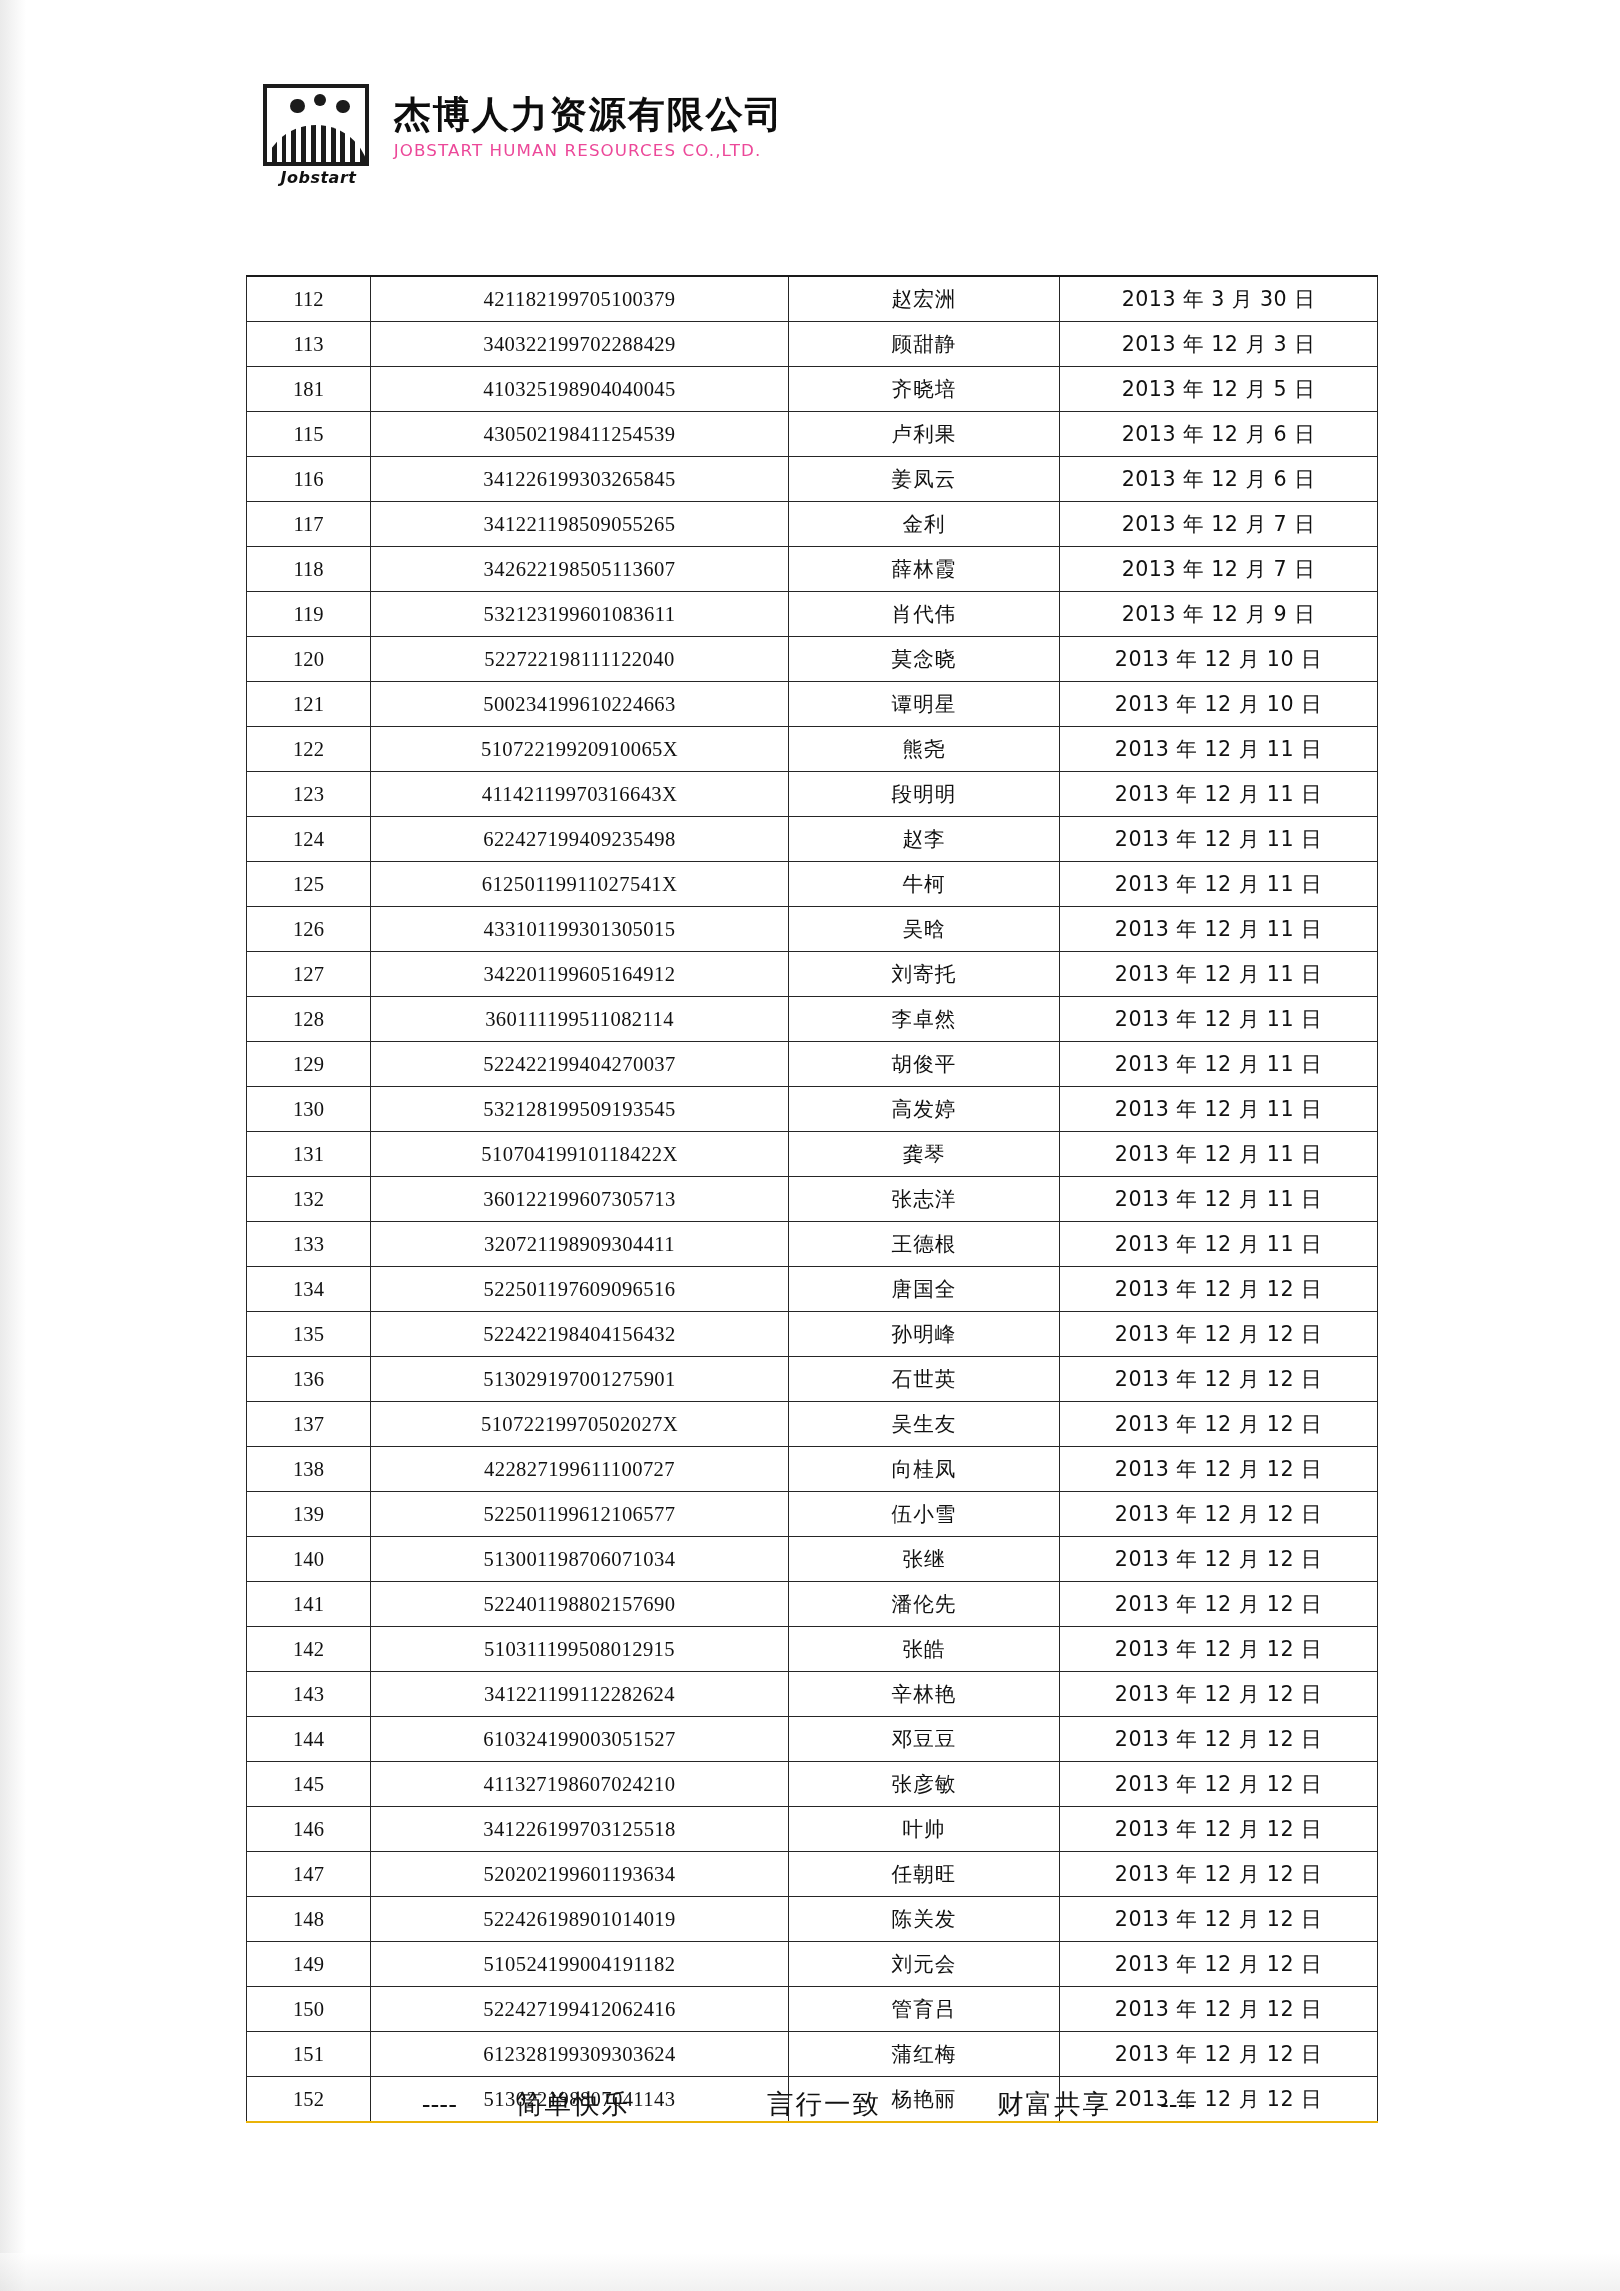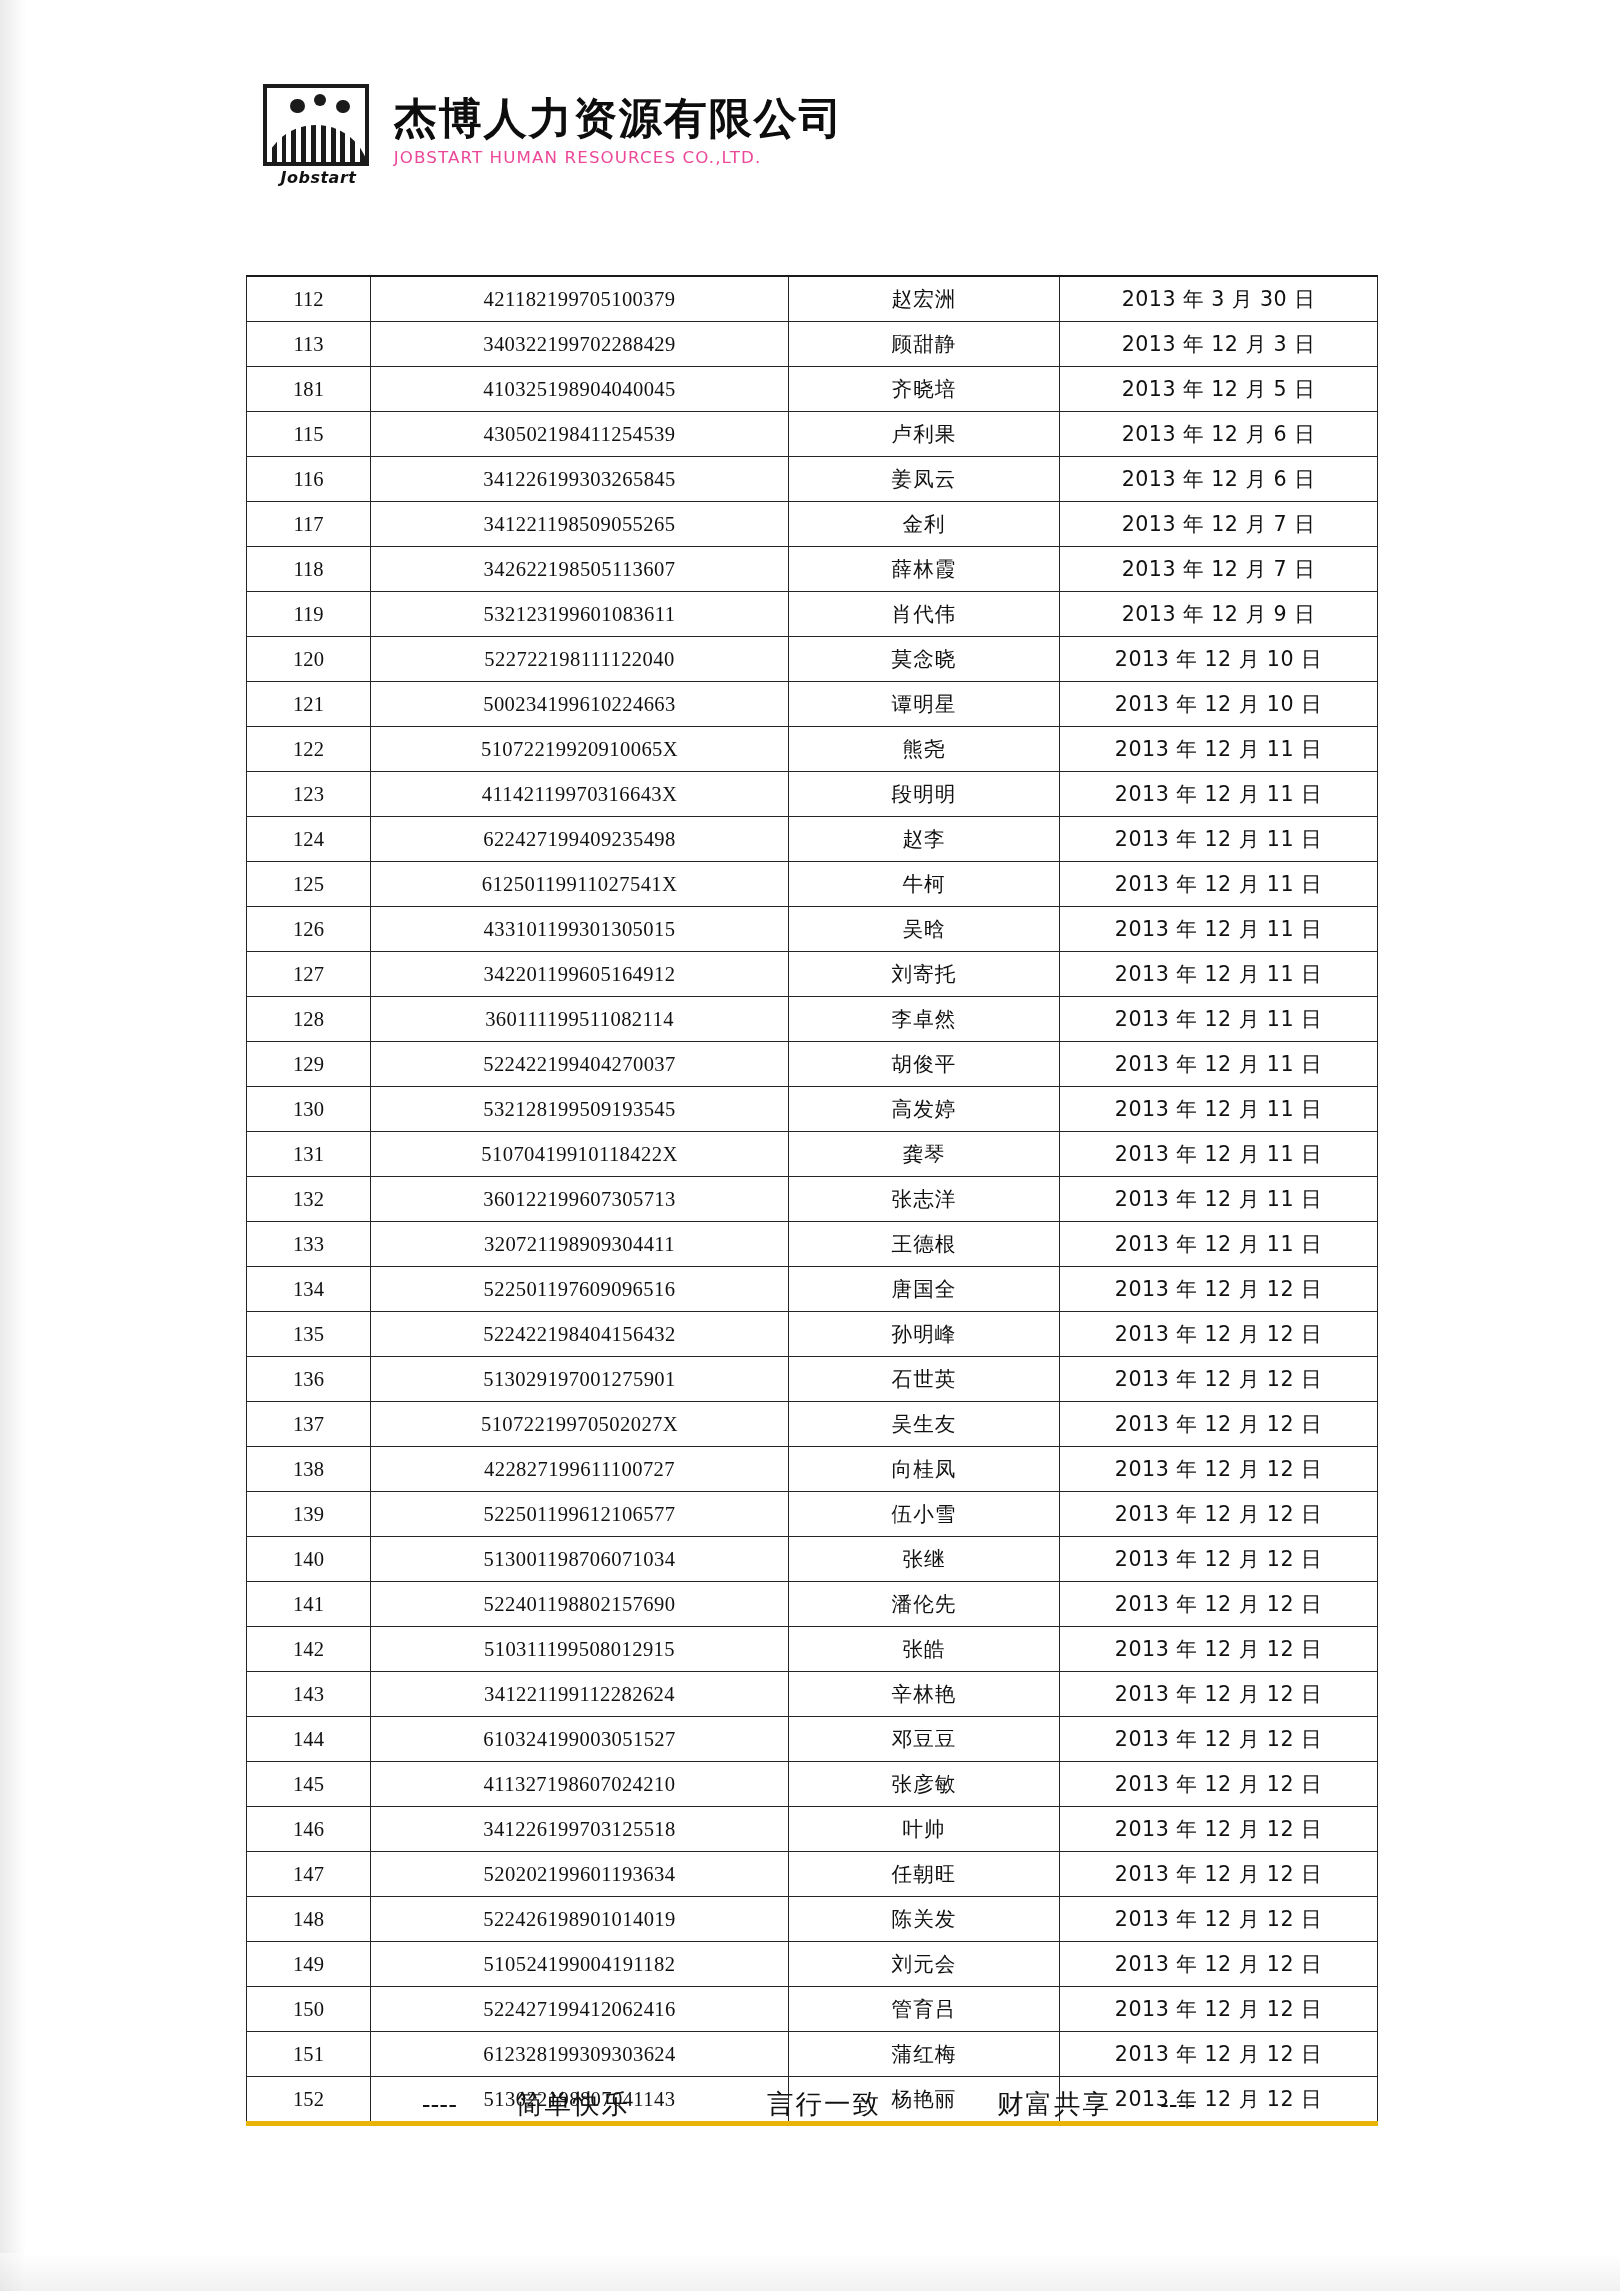--- a/index.html
+++ b/index.html
@@ -80,21 +80,21 @@
     font-style: italic;
     font-size: 16px;
     letter-spacing: 0.5px;
     color: #111111;
   }
   .company-names {
     padding-top: 9.8px;
   }
   .company-cn {
     font-family: "DejaVu Sans", sans-serif;
-    font-size: 43px;
+    font-size: 37px;
     font-weight: bold;
     letter-spacing: 2px;
     color: #0d0d0d;
     line-height: 1.15;
     white-space: nowrap;
   }
   .company-en {
     font-family: "DejaVu Sans", sans-serif;
     font-size: 16.7px;
     letter-spacing: 1.1px;
@@ -121,21 +121,21 @@
     text-align: center;
     vertical-align: middle;
     font-size: 20.6px;
     color: #111111;
     padding: 0;
   }
   table.roster tr:first-child td {
     border-top: 2px solid #1a1a1a;
   }
   table.roster tr:last-child td {
-    border-bottom: 5px solid #eab308;
+    border-bottom: 2px solid #eab308;
   }
   .col-no   { width: 123px; margin-top: 25px; }
   .col-id   { width: 417px; font-family: "Liberation Serif", serif; letter-spacing: 0.4px; }
   .col-name { width: 270px; font-family: "DejaVu Sans", sans-serif; font-size: 20.6px; letter-spacing: 1px; }
   .col-date { width: 317px; font-family: "DejaVu Sans", sans-serif; font-size: 19.6px; letter-spacing: 0.5px; }
 
   
   .slogan {
     position: absolute;
     left: 246px;

